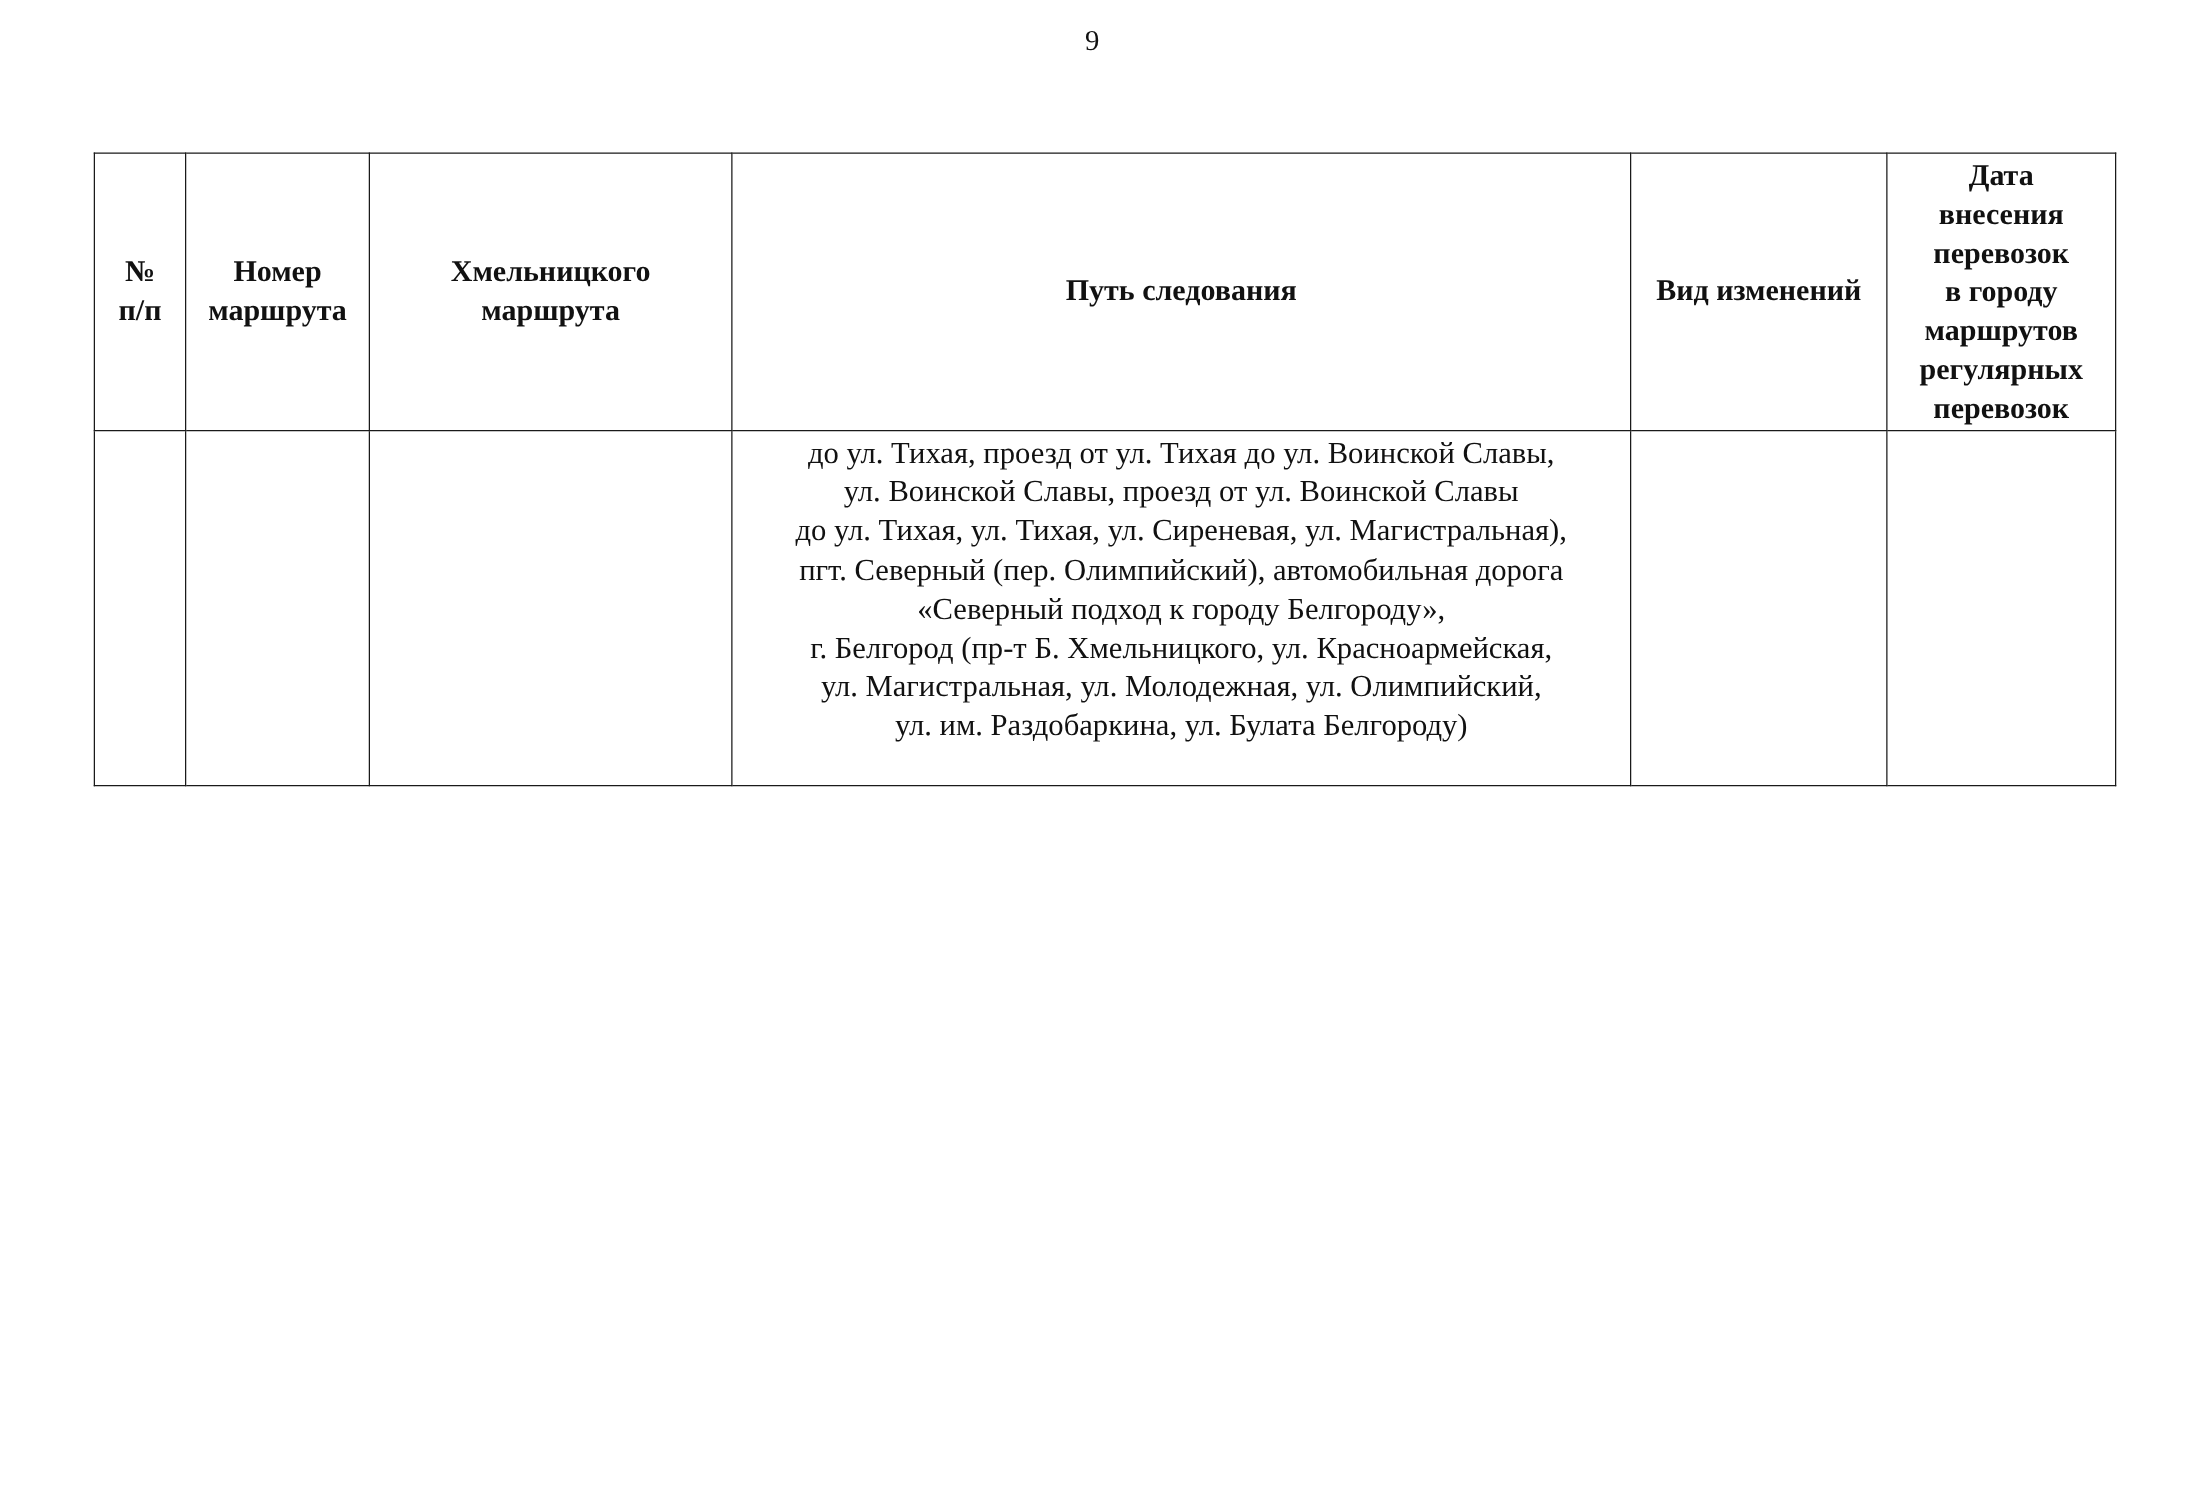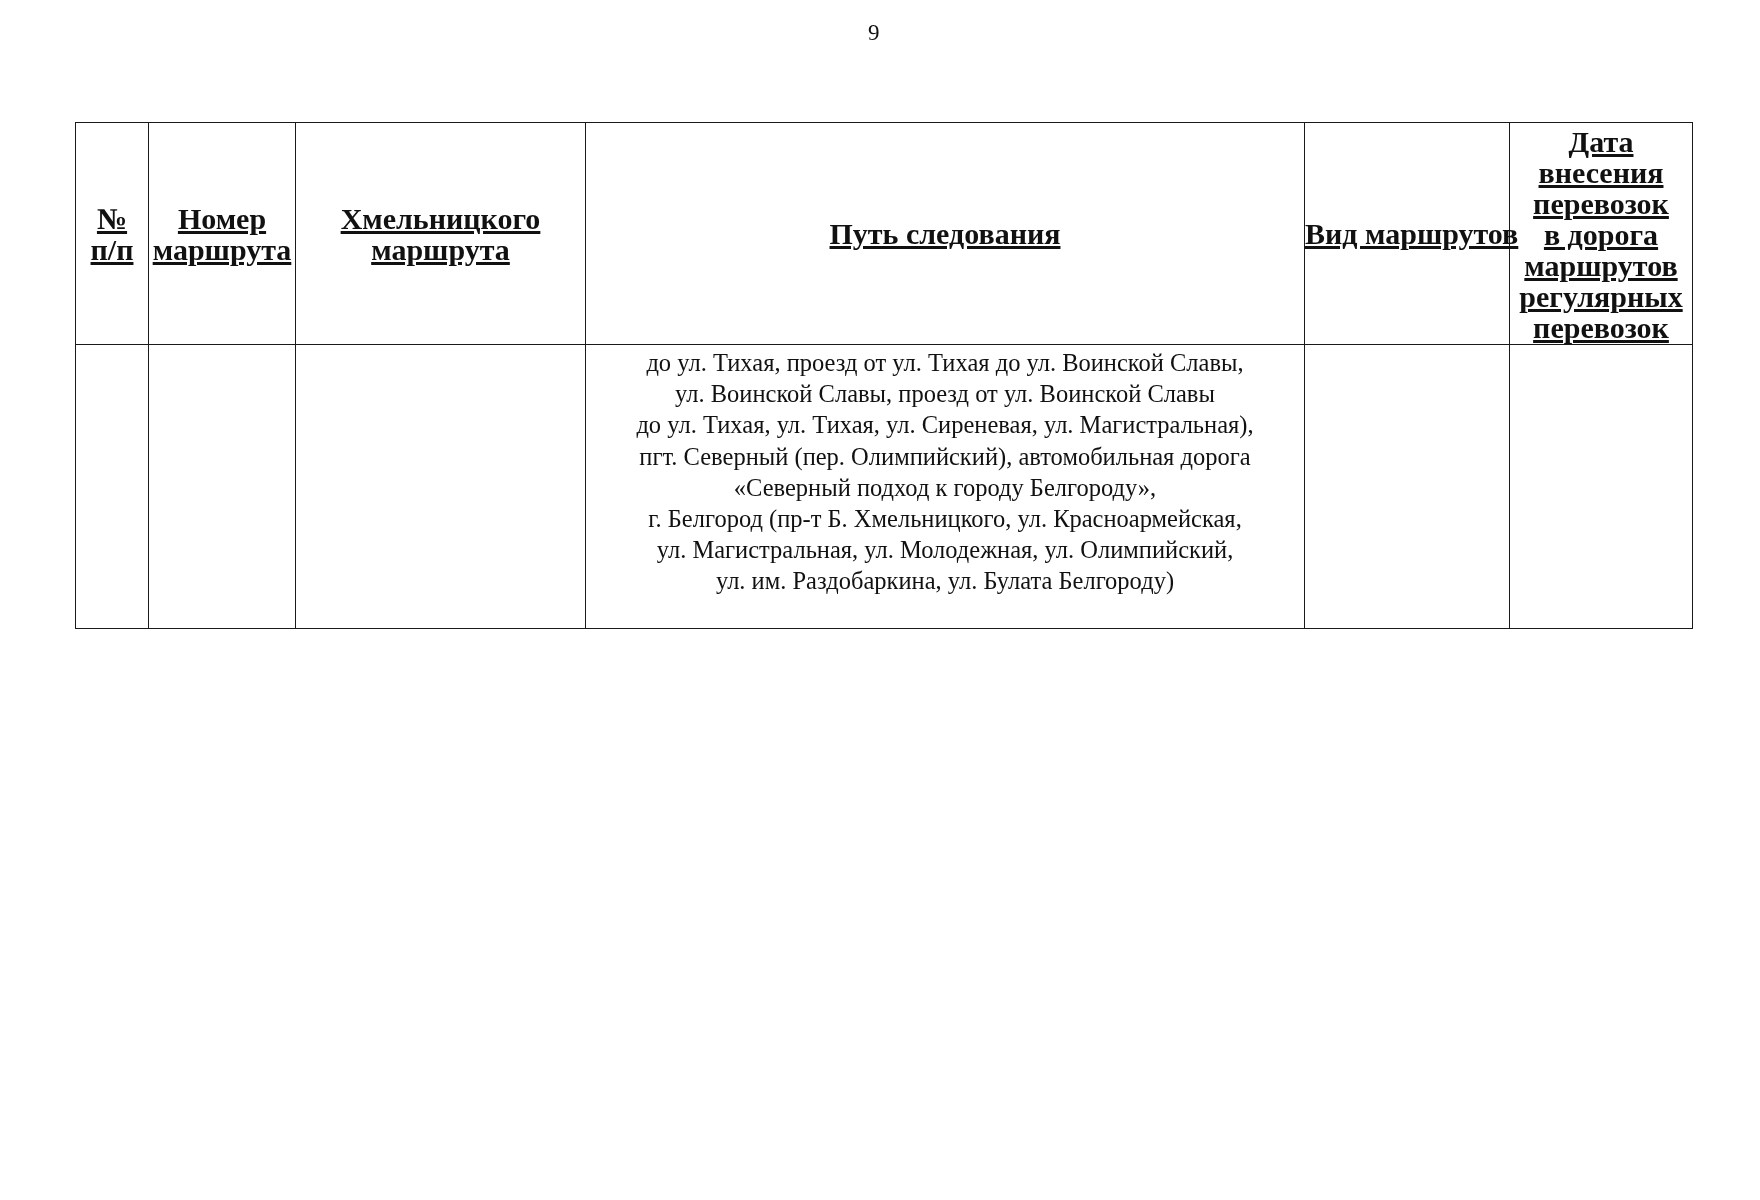--- a/index.html
+++ b/index.html
@@ -39,24 +39,23 @@
     }
     table.registry th,
     table.registry td {
       border: 1.6px solid #1a1a1a;
       padding: 0;
       text-align: center;
       vertical-align: middle;
     }
     table.registry th {
       font-weight: bold;
-      font-size: 30px;
+      font-size: 24px;
       line-height: 31px;
       height: 218px;
-      text-decoration: underline;
     }
     table.registry th.col-date {
       vertical-align: top;
       padding-top: 3px;
     }
     table.registry td {
       height: 281px;
       vertical-align: top;
       font-size: 24.5px;
       line-height: 31.2px;
@@ -97,27 +96,27 @@
         <span class="route-line">маршрута</span>
       </th>
       <th>
         <span class="route-line">Хмельницкого</span>
         <span class="route-line">маршрута</span>
       </th>
       <th>
         <span class="route-line">Путь следования</span>
       </th>
       <th>
-        <span class="route-line">Вид маршрутов</span>
+        <span class="route-line">Вид изменений</span>
       </th>
       <th class="col-date">
         <span class="route-line">Дата</span>
         <span class="route-line">внесения</span>
         <span class="route-line">перевозок</span>
-        <span class="route-line">в дорога</span>
+        <span class="route-line">в городу</span>
         <span class="route-line">маршрутов</span>
         <span class="route-line">регулярных</span>
         <span class="route-line">перевозок</span>
       </th>
     </tr>
   </thead>
   <tbody>
     <tr>
       <td></td>
       <td></td>

